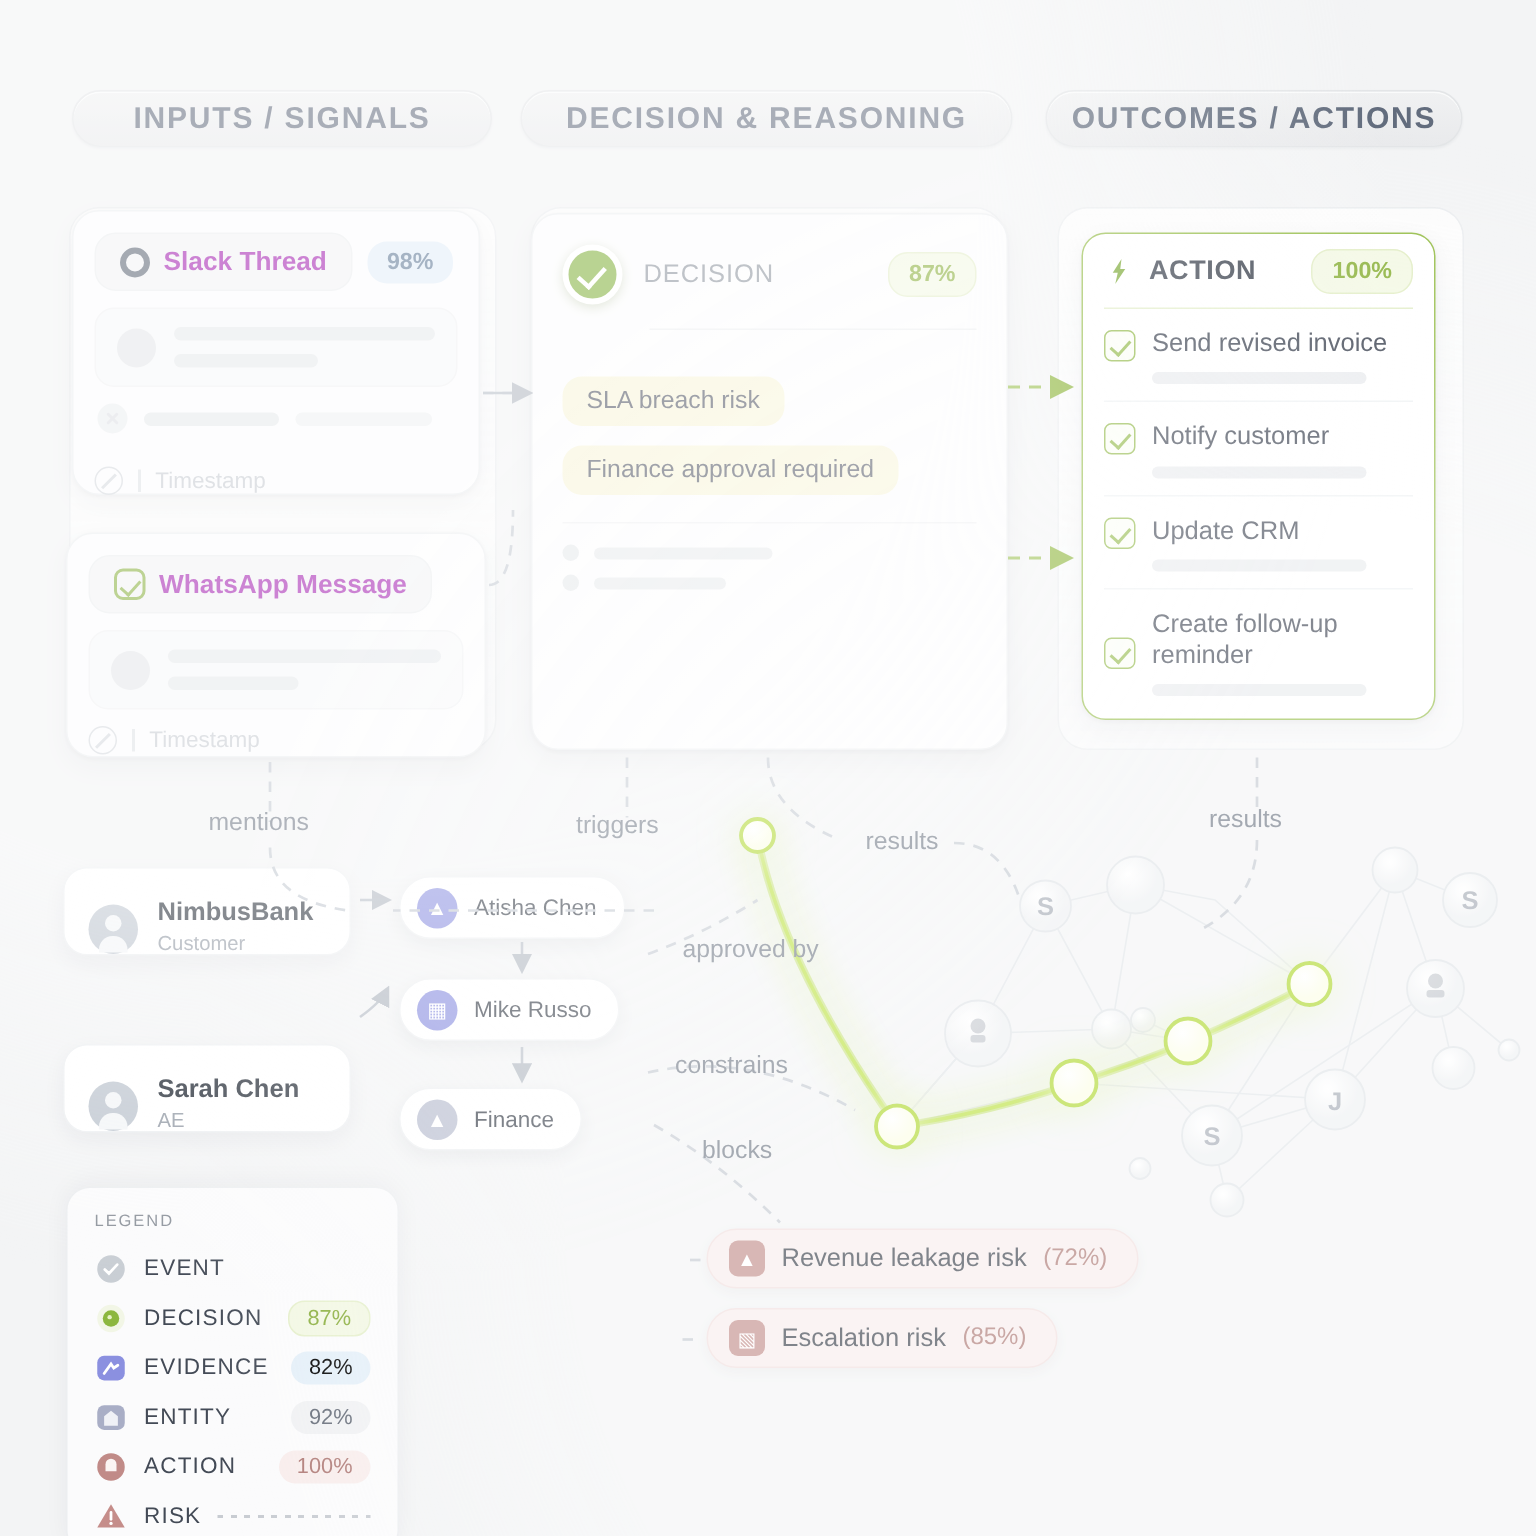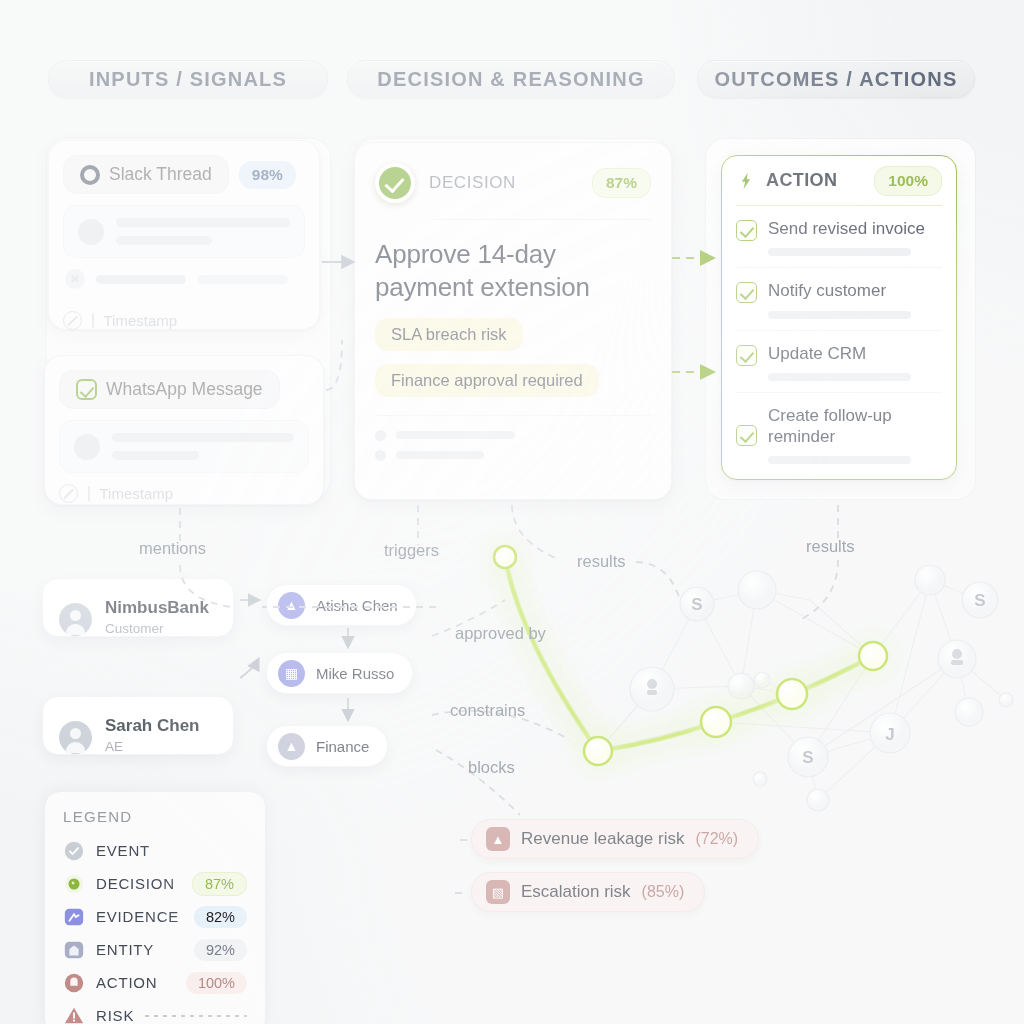--- a/index.html
+++ b/index.html
@@ -49,21 +49,21 @@
   .card {
     position: absolute; z-index: 3; background: #fcfcfd;
     border: 1px solid #eceef0; border-radius: 18px;
     box-shadow: 0 6px 18px rgba(30,40,60,.055), 0 1px 3px rgba(30,40,60,.05);
   }
   .inner-pill {
     display: inline-flex; align-items: center; gap: 9px;
     background: #f2f3f5; border: 1px solid #ebedef; border-radius: 14px;
     padding: 8px 16px;
   }
-  .card-title { font-size: 17.5px; font-weight: 400; color: #737373; white-space: nowrap; }
+  .card-title { font-size: 17.5px; font-weight: 700; color: #a21caf; white-space: nowrap; }
   .pct {
     border-radius: 13px; padding: 5px 13px; font-size: 15.5px; font-weight: 600;
     white-space: nowrap;
   }
   .pct-blue  { background: #e2edf8; color: #5d7694; }
   .pct-green { background: #f2f7e2; color: #84ab32; border: 1px solid #e3edc8; }
   .pct-green-sm { background: #f3f8e4; color: #8bb13b; border: 1px solid #e2edc5; }
 
   .skelbox { background:#f7f8f9; border:1px solid #f0f1f3; border-radius: 13px; padding: 12px 14px; display:flex; gap:12px; align-items:center; }
   .sk-avatar { width: 26px; height: 26px; border-radius: 50%; background: #e3e6e9; flex: none; }
@@ -149,21 +149,21 @@
   #risk-1 { left:471px; top:819px; }
   #risk-2 { left:471px; top:872px; }
   .risk-ic { width:24px;height:24px;border-radius:6px;background:#c18b88;flex:none;display:flex;align-items:center;justify-content:center;color:#fff;font-size:13px;}
   .risk-label { font-size:17px; color:#333a45; white-space:nowrap;}
   .risk-pct { font-size:16px; color:#a9736f; }
 
   
   #legend { position:absolute; left:44px; top:791px; width:222px; height:245px; z-index:5;
     background:#fbfbfc; border:1px solid #eceef0; border-radius:16px; padding:16px 18px;
     box-shadow:0 -2px 16px rgba(30,40,60,.05);}
-  .legend-title { font-size:15px; letter-spacing:1.3px; color:#8f959d; margin-bottom:9px;}
+  .legend-title { font-size:11px; letter-spacing:1.3px; color:#8f959d; margin-bottom:9px;}
   .legend-row { display:flex; align-items:center; gap:11px; height:33px;}
   .lg-name { font-size:15px; letter-spacing:.8px; color:#434a56; flex:1;}
   .lg-pct { font-size:14.5px; border-radius:11px; padding:3px 12px;}
   .lg-pct.green { background:#f2f7e3; color:#8aae3d; border:1px solid #e5efcb;}
   .lg-pct.blue  { background:#e4eff8; color:#000000; }
   .lg-pct.grey  { background:#f0f1f3; color:#666d79; }
   .lg-pct.red   { background:#f8edec; color:#b07c78; }
   .lg-ic { width:22px;height:22px;flex:none;}
   .lg-dots { flex:1; height:2px; background:repeating-linear-gradient(90deg,#c8ccd2 0 4px, transparent 4px 9px); }
 
@@ -348,21 +348,20 @@
   </div>
 </div>
 
 <div class="card" id="card-decision">
   <div class="dec-head">
     <span class="dec-check"></span>
     <span class="dec-label">DECISION</span>
     <span class="pct pct-green">87%</span>
   </div>
   <div class="dec-hr"></div>
-  <div class="dec-title">Approve 14-day payment extension</div>
   <div>
     <span class="tag">SLA breach risk</span>
   </div>
   <div>
     <span class="tag">Finance approval required</span>
   </div>
   <div class="dec-foot-lines">
     <div class="fl-row">
         <span class="fl-dot"></span>
       <span class="fl-bar" style="width:43%"></span>

